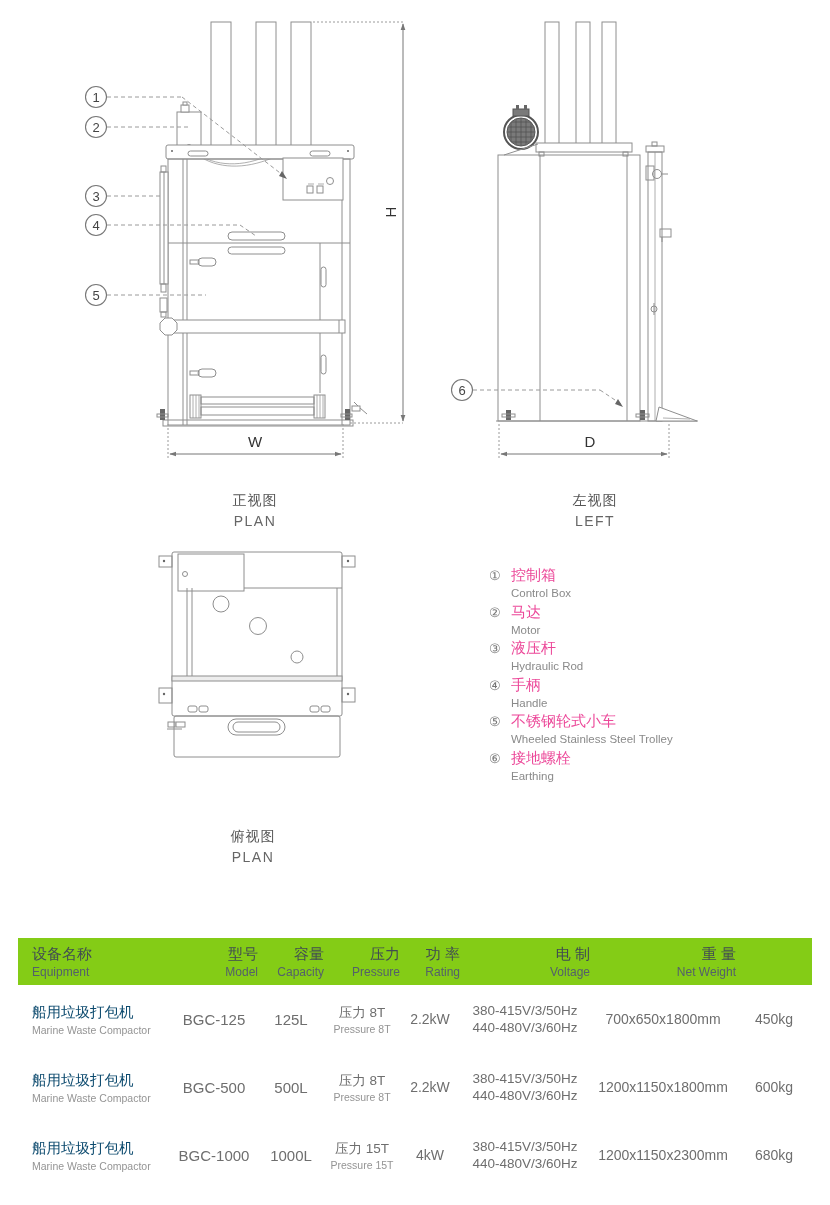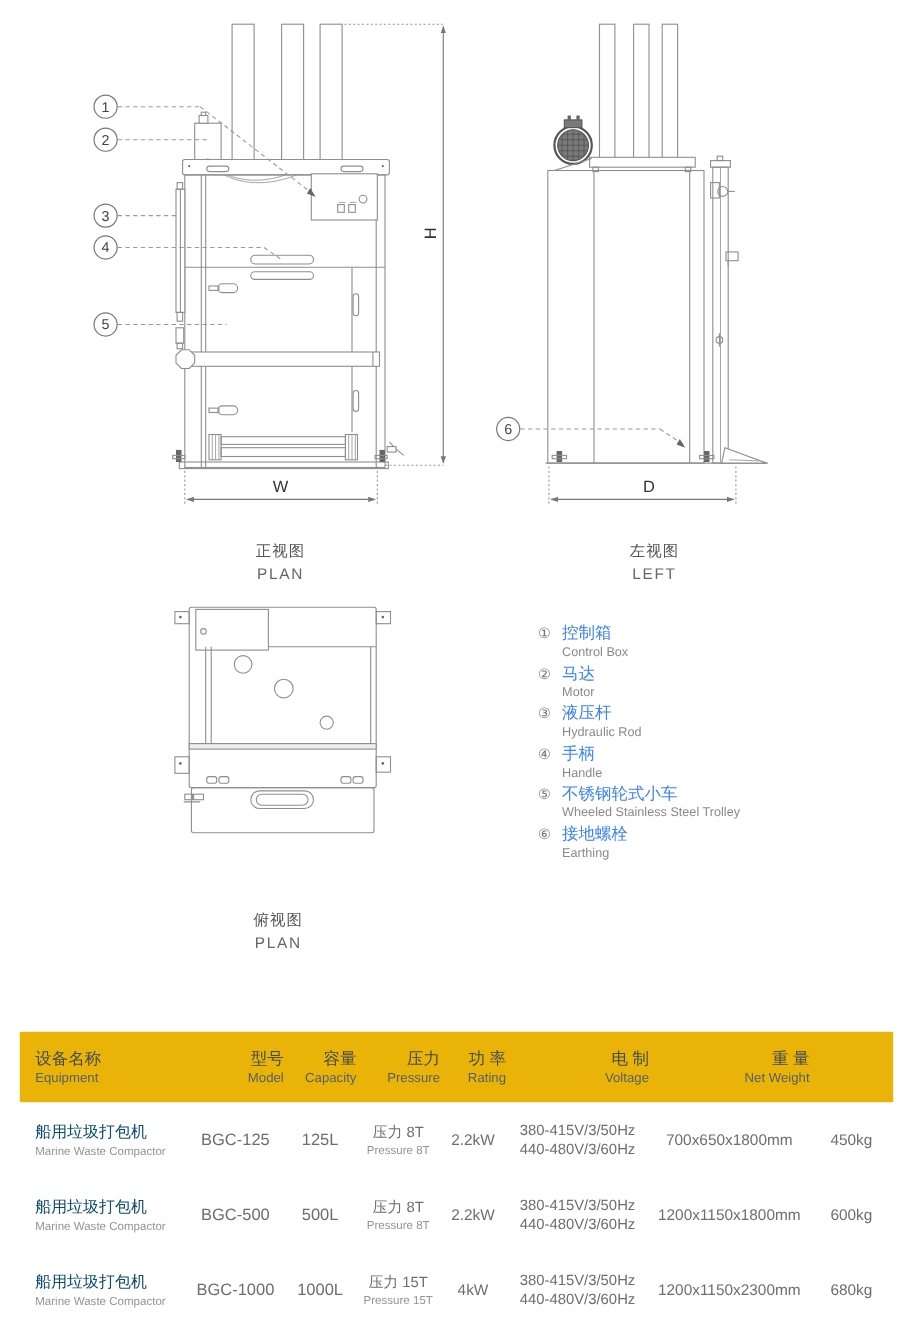--- a/index.html
+++ b/index.html
@@ -17,25 +17,25 @@
   svg text{stroke:none;font-family:"Liberation Sans",sans-serif}
   svg .callout-num{font-size:13px;fill:#444;text-anchor:middle}
   svg .dim-label{font-size:15px;fill:#333;text-anchor:middle}
   .view-label{position:absolute;width:140px;text-align:center}
   .vl-zh{font-size:14px;color:#555;letter-spacing:1px}
   .vl-en{font-size:14px;color:#666;letter-spacing:1.5px;margin-top:3px}
   .legend{position:absolute;left:489px;top:566px;width:300px}
   .lg-item{height:36.6px}
   .lg-head{display:flex;align-items:baseline}
   .lg-num{width:22px;font-size:13px;color:#777;flex:0 0 22px}
-  .lg-zh{font-size:15px;color:#3b82f6}
+  .lg-zh{font-size:15px;color:#ec4899}
   .lg-en{margin-left:22px;font-size:11.5px;color:#8a8a8a;margin-top:2px}
   .spec-table{position:absolute;left:18px;top:938px;width:794px}
   .thead,.trow{display:grid;grid-template-columns:152px 88px 66px 76px 60px 130px 146px 76px}
-  .thead{background:#eab308;height:64px;align-items:center}
+  .thead{background:#84cc16;height:47px;align-items:center}
   .th{text-align:right;color:#414c52}
   .th-zh{font-size:15px}
   .th-en{font-size:12px;color:#54616a;margin-top:1px}
   .th-equip,.td-name{text-align:left;padding-left:14px}
   .trow{height:68px;align-items:center;text-align:center;color:#6e6e6e;font-size:14px}
   .td-zh{font-size:14.5px;color:#0c4a6e}
   .td-en{font-size:10.5px;color:#949494;margin-top:2px}
   .td-model,.td-cap{font-size:15px}
   .p-zh{font-size:13.5px}
   .p-en{font-size:10.5px;color:#949494;margin-top:1px}

